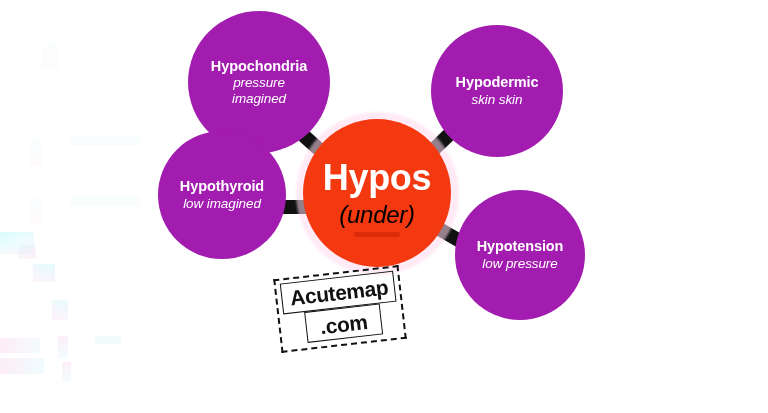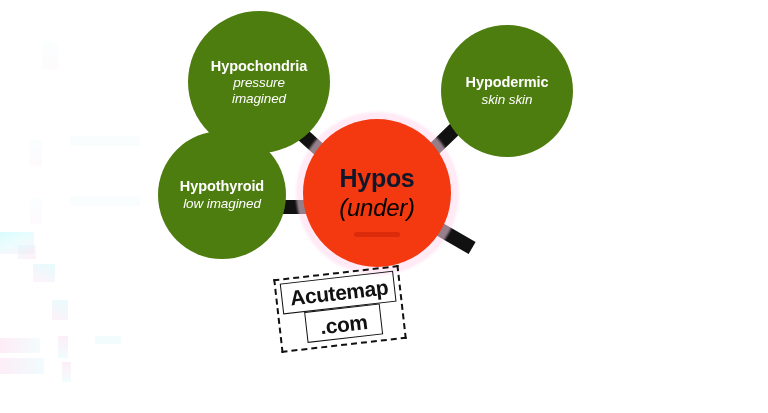--- a/index.html
+++ b/index.html
@@ -67,40 +67,40 @@
     border-radius: 50%;
     display: flex;
     flex-direction: column;
     align-items: center;
     justify-content: center;
     text-align: center;
     box-sizing: border-box;
     color: #ffffff;
     line-height: 1.18;
   }
-  .node-leaf { background: #4d7c0f; }
+  .node-leaf { background: #a21caf; }
   .node-center { background: #f4380f; }
 
   .node-title {
     font-weight: bold;
     font-size: 14.5px;
     letter-spacing: -0.1px;
     white-space: nowrap;
   }
   .node-sub {
     font-style: italic;
     font-size: 13.5px;
     letter-spacing: -0.1px;
   }
   .node-sub .sub-line { display: block; }
 
   .center-title {
     font-weight: bold;
-    font-size: 25px;
-    color: #0f172a;
+    font-size: 36px;
+    color: #ffffff;
     letter-spacing: -0.3px;
     margin-bottom: 1px;
   }
   .center-sub {
     font-style: italic;
     font-size: 24px;
     color: #000000;
     letter-spacing: -0.3px;
   }
   .center-underline {
@@ -207,34 +207,40 @@
   <div class="halo" style="left:296px; top:112px; width:163px; height:163px;"></div>
 
   <div class="node node-leaf" style="left:188px; top:11px; width:142px; height:142px;">
     <div class="node-title">Hypochondria</div>
     <div class="node-sub">
       <span class="sub-line">pressure</span>
       <span class="sub-line">imagined</span>
     </div>
   </div>
 
-  <div class="node node-leaf" style="left:441px; top:25px; width:132px; height:132px;">
+  <div class="node node-leaf" style="left:431px; top:25px; width:132px; height:132px;">
     <div class="node-title">Hypodermic</div>
     <div class="node-sub">
       <span class="sub-line">skin skin</span>
     </div>
   </div>
 
   <div class="node node-leaf" style="left:158px; top:131px; width:128px; height:128px;">
     <div class="node-title">Hypothyroid</div>
     <div class="node-sub">
       <span class="sub-line">low imagined</span>
     </div>
   </div>
 
+  <div class="node node-leaf" style="left:455px; top:190px; width:130px; height:130px;">
+    <div class="node-title">Hypotension</div>
+    <div class="node-sub">
+      <span class="sub-line">low pressure</span>
+    </div>
+  </div>
 
   <div class="node node-center" style="left:303px; top:119px; width:148px; height:148px;">
     <div class="center-title">Hypos</div>
     <div class="center-sub">(under)</div>
     <div class="center-underline"></div>
   </div>
 
   <div class="stamp">
     <div class="stamp-outer"></div>
     <div class="stamp-box-top"></div>

